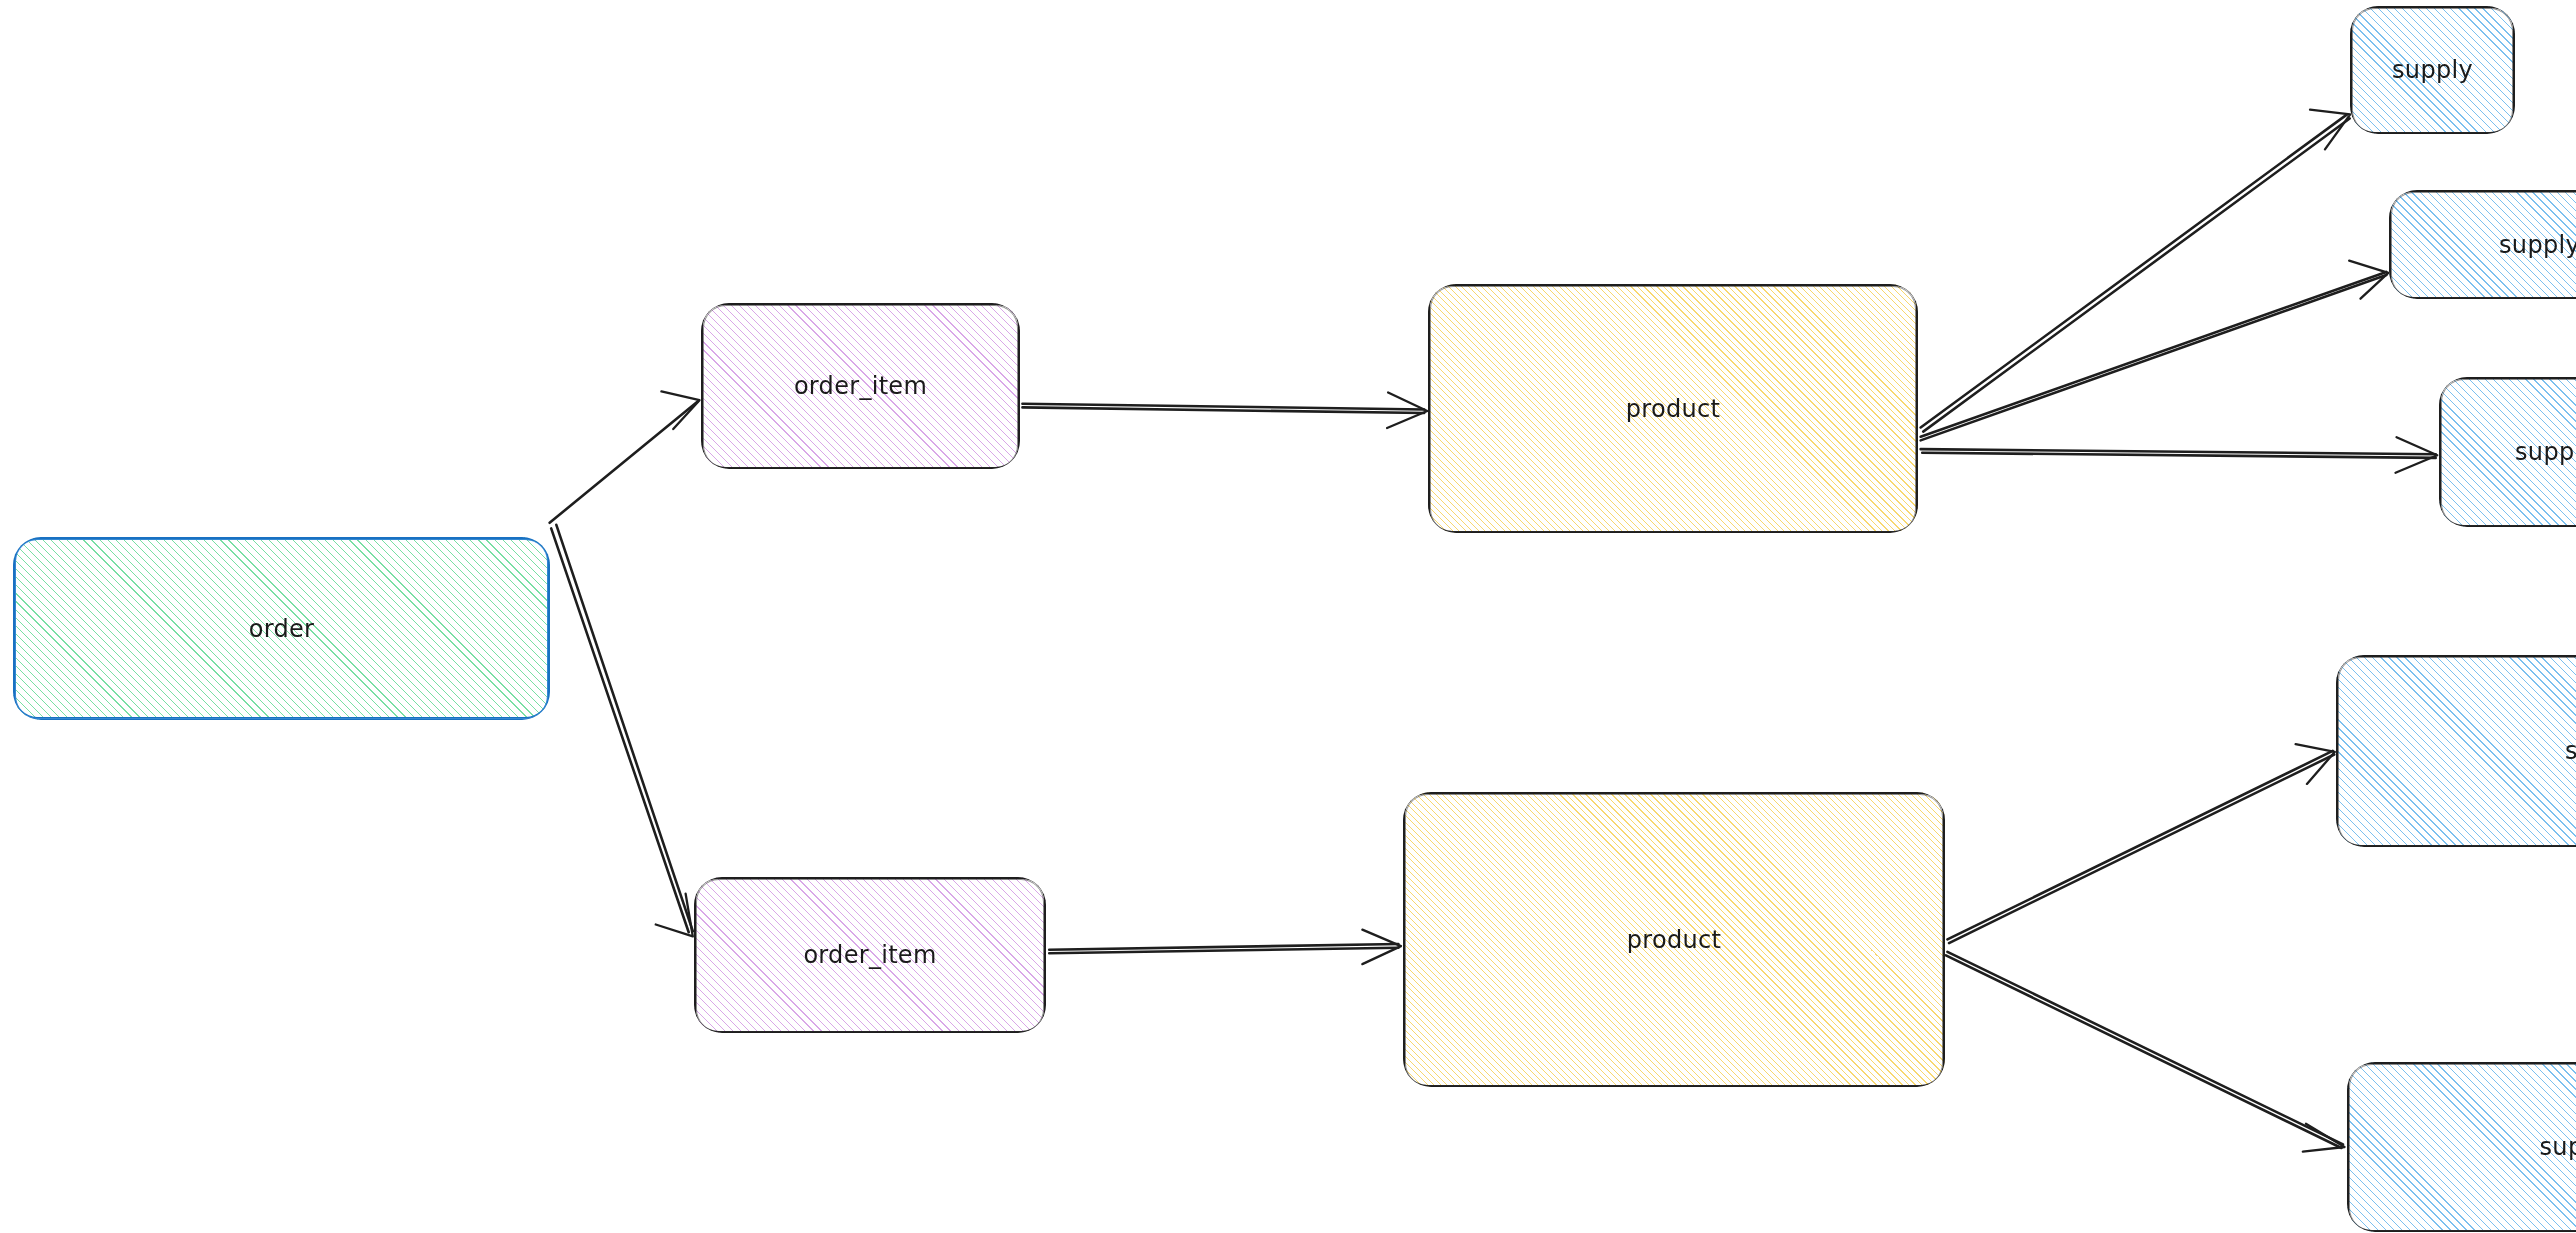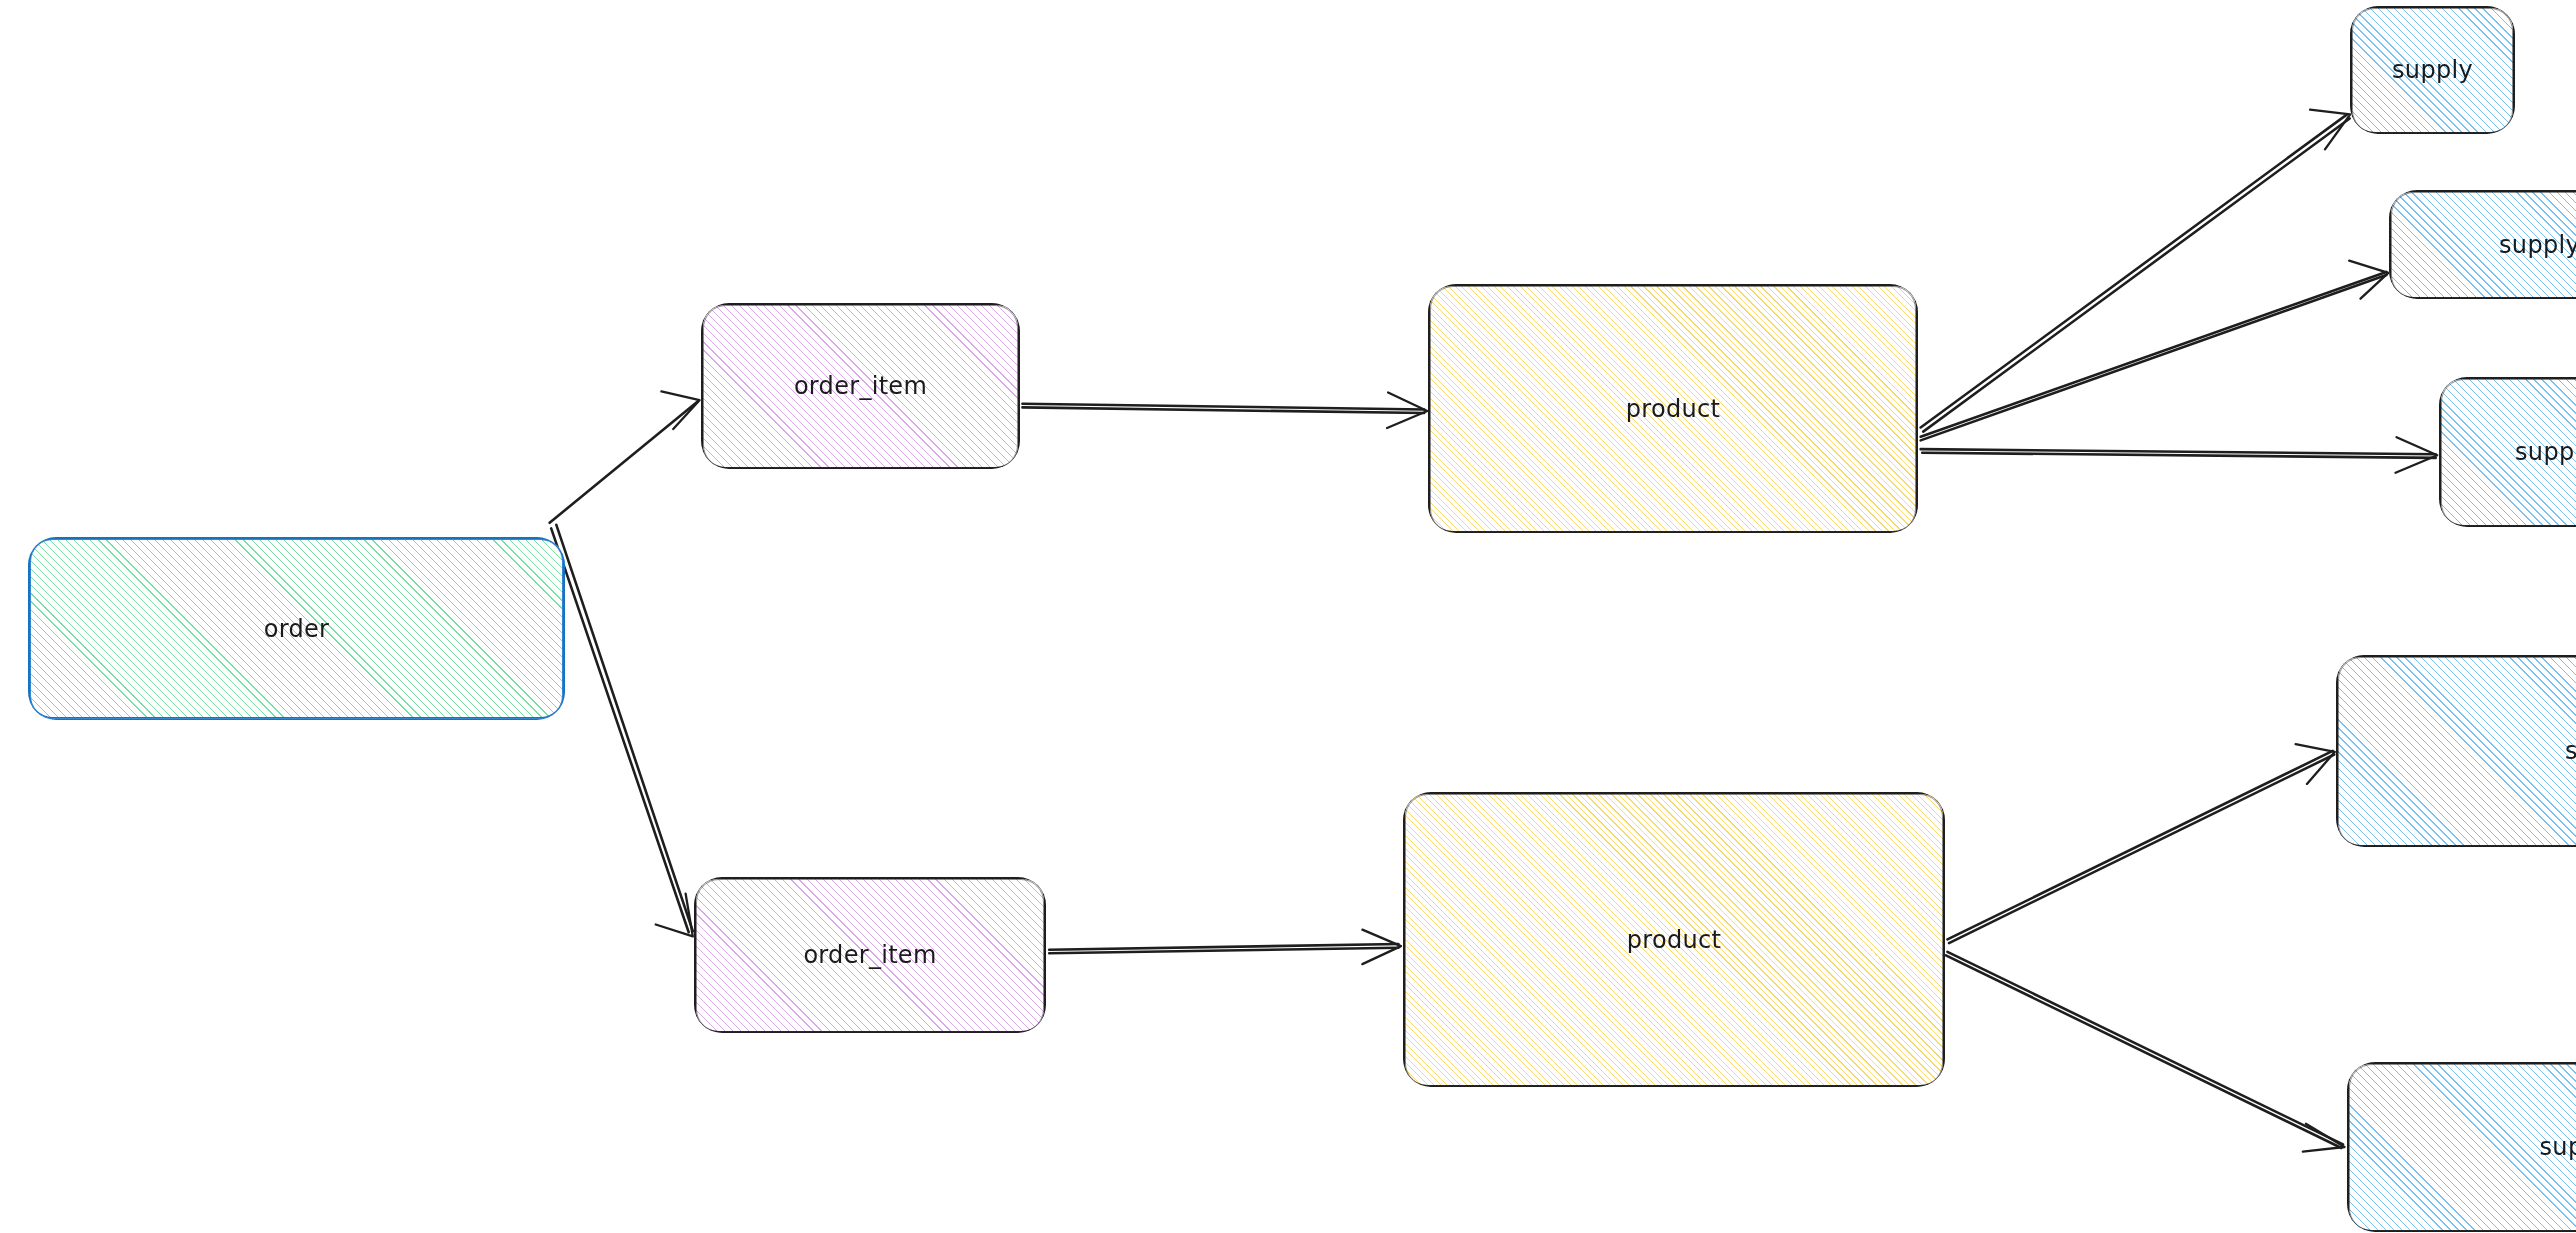--- a/index.html
+++ b/index.html
@@ -148,21 +148,21 @@
       </g>
 
       <g>
         <path d="M3780 1848 L4548 2222"></path>
         <path d="M3777 1855 L4545 2229"></path>
         <path d="M4476 2182 L4551 2227 L4470 2236" stroke-width="4.5" fill="none"></path>
       </g>
     </g>
   </svg>
 
-  <div class="node t-green" style="left:28px; top:537px; width:537px; height:183px;">
+  <div class="node t-green" style="left:13px; top:537px; width:537px; height:183px;">
     <div class="hatch"></div>
     <div class="frame"></div>
     <div class="frame inner"></div>
     <span class="label">order</span>
   </div>
 
   <div class="node t-purple" style="left:701px; top:303px; width:319px; height:166px;">
     <div class="hatch"></div>
     <div class="frame"></div>
     <div class="frame inner"></div>

